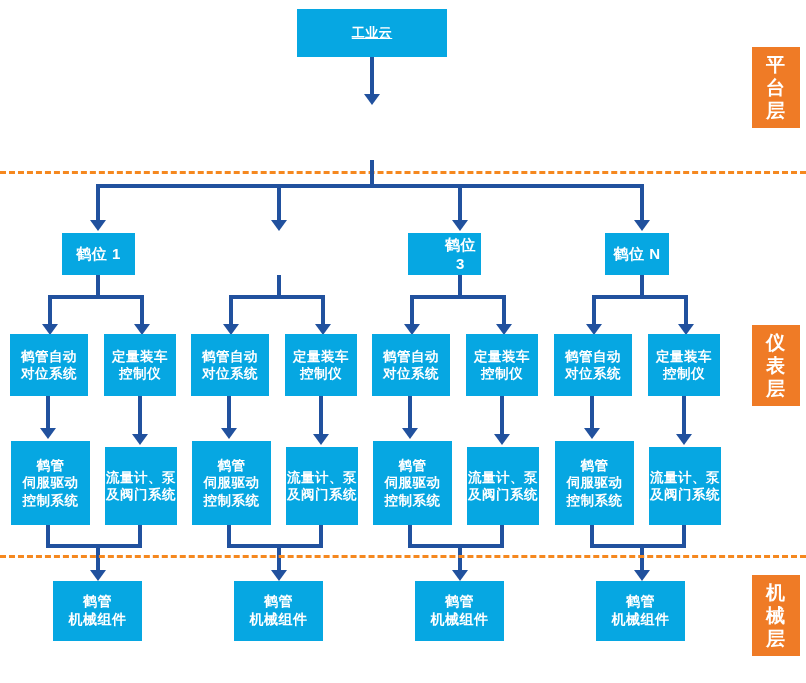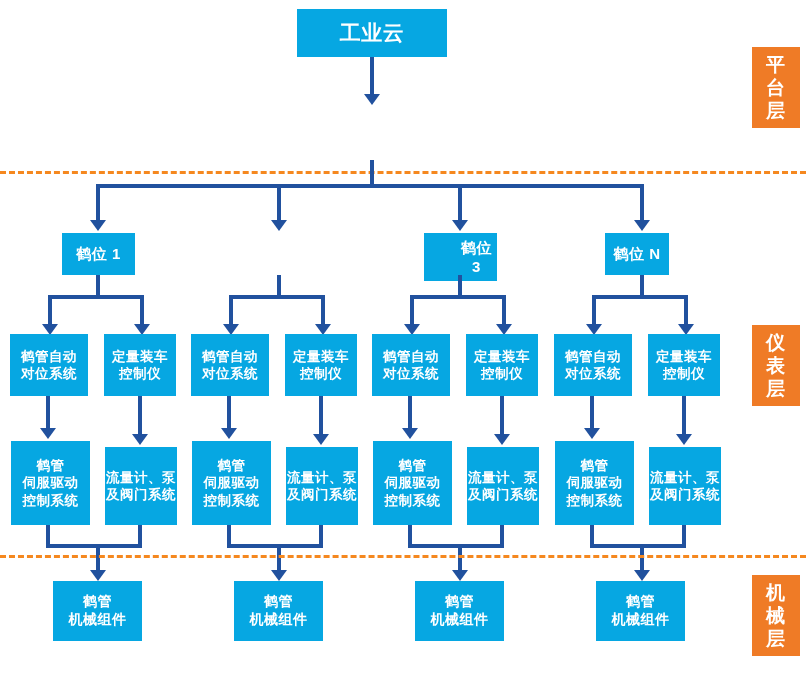--- a/index.html
+++ b/index.html
@@ -19,21 +19,21 @@
     display:flex;
     align-items:center;
     justify-content:center;
     text-align:center;
     line-height:1.28;
     font-weight:700;
     letter-spacing:.5px;
     box-sizing:border-box;
     white-space:pre-line;
   }
-  .box.lv0{font-size:21px;}
+  .box.lv0{font-size:13px;text-decoration:underline;}
   .box.lv1{font-size:15px;}
   .box.lv2{font-size:13.5px;}
   .box.lv3{font-size:13.5px;}
   .box.lv4{font-size:14px;}
 
   
   .layer-tag{
     position:absolute;
     background:#ef7b26;
     color:#ffffff;
@@ -86,21 +86,21 @@
   <div class="vline" style="left:96px;top:184px;height:38px;"></div>
   <div class="arrow" style="left:90px;top:220px;"></div>
   <div class="vline" style="left:277px;top:184px;height:38px;"></div>
   <div class="arrow" style="left:271px;top:220px;"></div>
   <div class="vline" style="left:458px;top:184px;height:38px;"></div>
   <div class="arrow" style="left:452px;top:220px;"></div>
   <div class="vline" style="left:640px;top:184px;height:38px;"></div>
   <div class="arrow" style="left:634px;top:220px;"></div>
 
   <div class="box lv1" style="left:62px;top:233px;width:73px;height:42px;text-align:center;">鹤位 1</div>
-  <div class="box lv1" style="left:424px;top:233px;width:73px;height:48px;padding-left:32px;">鹤位 3</div>
+  <div class="box lv1" style="left:408px;top:233px;width:73px;height:42px;padding-left:32px;">鹤位 3</div>
   <div class="box lv1" style="left:605px;top:233px;width:64px;height:42px;">鹤位 N</div>
 
   <div class="vline" style="left:96px;top:275px;height:22px;"></div>
   <div class="hline" style="left:48px;top:295px;width:96px;"></div>
   <div class="vline" style="left:48px;top:295px;height:31px;"></div>
   <div class="arrow" style="left:42px;top:324px;"></div>
   <div class="vline" style="left:140px;top:295px;height:31px;"></div>
   <div class="arrow" style="left:134px;top:324px;"></div>
 
   <div class="vline" style="left:277px;top:275px;height:22px;"></div>

